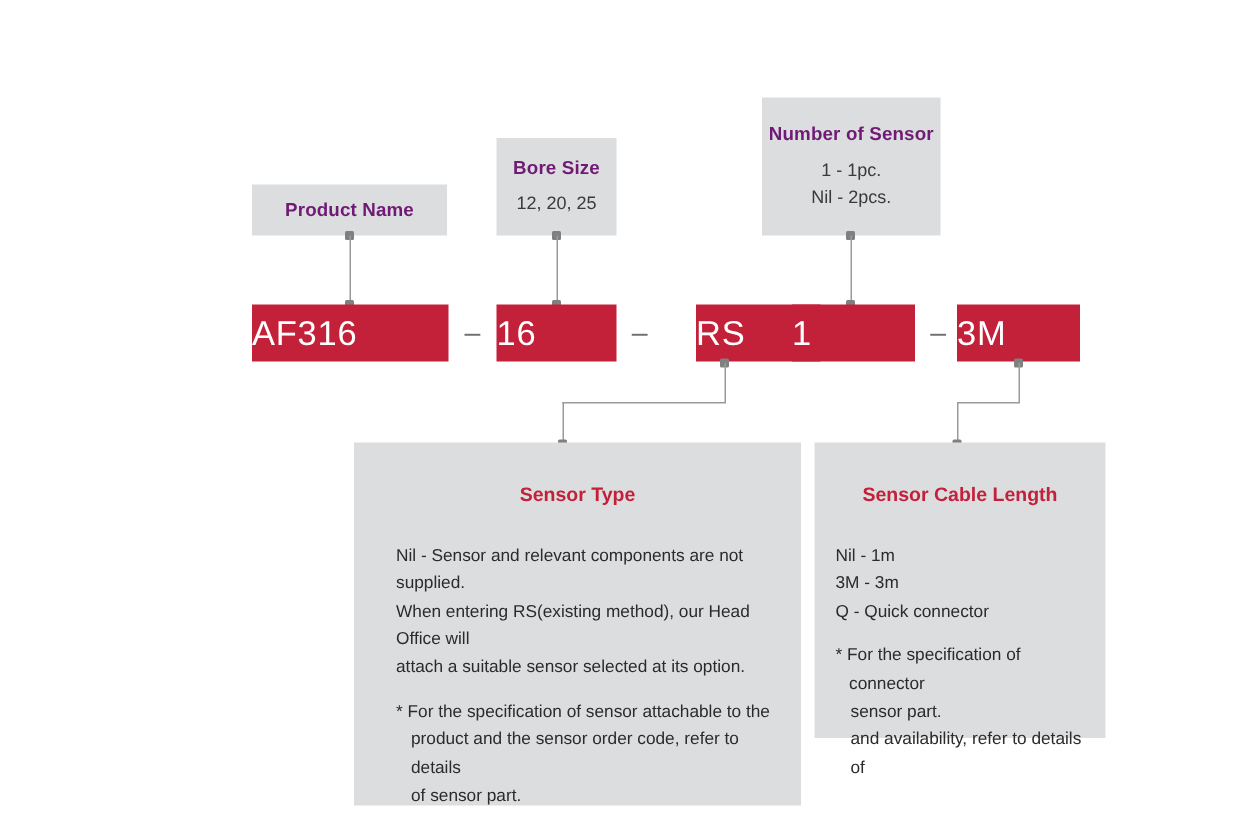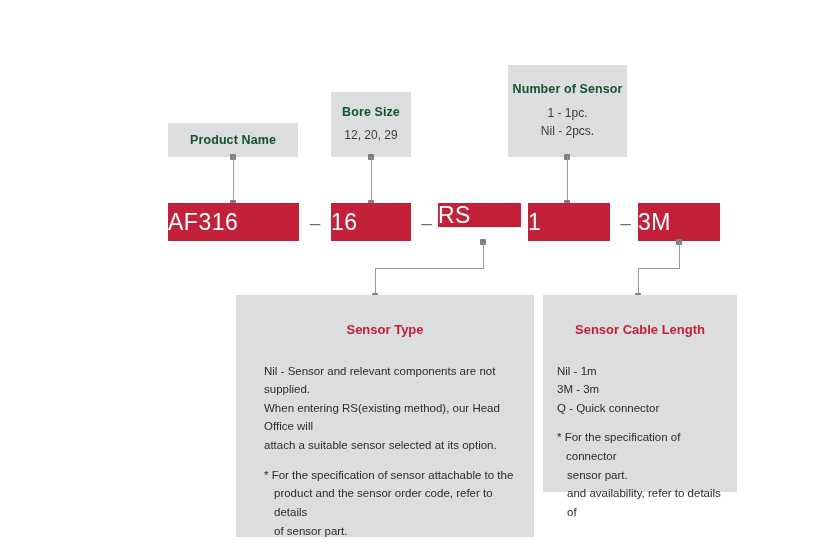--- a/index.html
+++ b/index.html
@@ -46,21 +46,21 @@
 
   .info-box {
     position: absolute;
     background: #dcdddf;
     box-sizing: border-box;
     display: flex;
     flex-direction: column;
     align-items: center;
   }
   .info-title {
-    color: #14532d;
+    color: #701a75;
     font-size: 12.5px;
     font-weight: 700;
     letter-spacing: 0.1px;
     text-align: center;
     line-height: 1.2;
   }
   .info-sub {
     color: #3a3a3a;
     font-size: 12px;
     text-align: center;
@@ -118,21 +118,21 @@
 <body>
 
 <div id="stage">
 
   <div class="info-box" style="left:168px; top:123px; width:130px; height:34px; justify-content:center;">
     <div class="info-title">Product Name</div>
   </div>
 
   <div class="info-box" style="left:331px; top:92px; width:80px; height:65px; justify-content:center; gap:7px;">
     <div class="info-title">Bore Size</div>
-    <div class="info-sub">12, 20, 29</div>
+    <div class="info-sub">12, 20, 25</div>
   </div>
 
   <div class="info-box" style="left:508px; top:65px; width:119px; height:92px; justify-content:center; gap:8px;">
     <div class="info-title">Number of Sensor</div>
     <div style="display:flex; flex-direction:column; align-items:center;">
       <div class="info-sub">1 - 1pc.</div>
       <div class="info-sub">Nil - 2pcs.</div>
     </div>
   </div>
 
@@ -157,21 +157,21 @@
   </div>
 
   <div class="code-seg" style="left:331px; top:203px; width:80px; height:38px;">
     <span>16</span>
   </div>
 
   <div class="dash" style="left:414px; top:203px; width:25px; height:38px;">
     <span>–</span>
   </div>
 
-  <div class="code-seg" style="left:438px; top:203px; width:83px; height:24px;">
+  <div class="code-seg" style="left:464px; top:203px; width:83px; height:38px;">
     <span>RS</span>
   </div>
 
   <div class="code-seg" style="left:528px; top:203px; width:82px; height:38px;">
     <span>1</span>
   </div>
 
   <div class="dash" style="left:613px; top:203px; width:25px; height:38px;">
     <span>–</span>
   </div>

